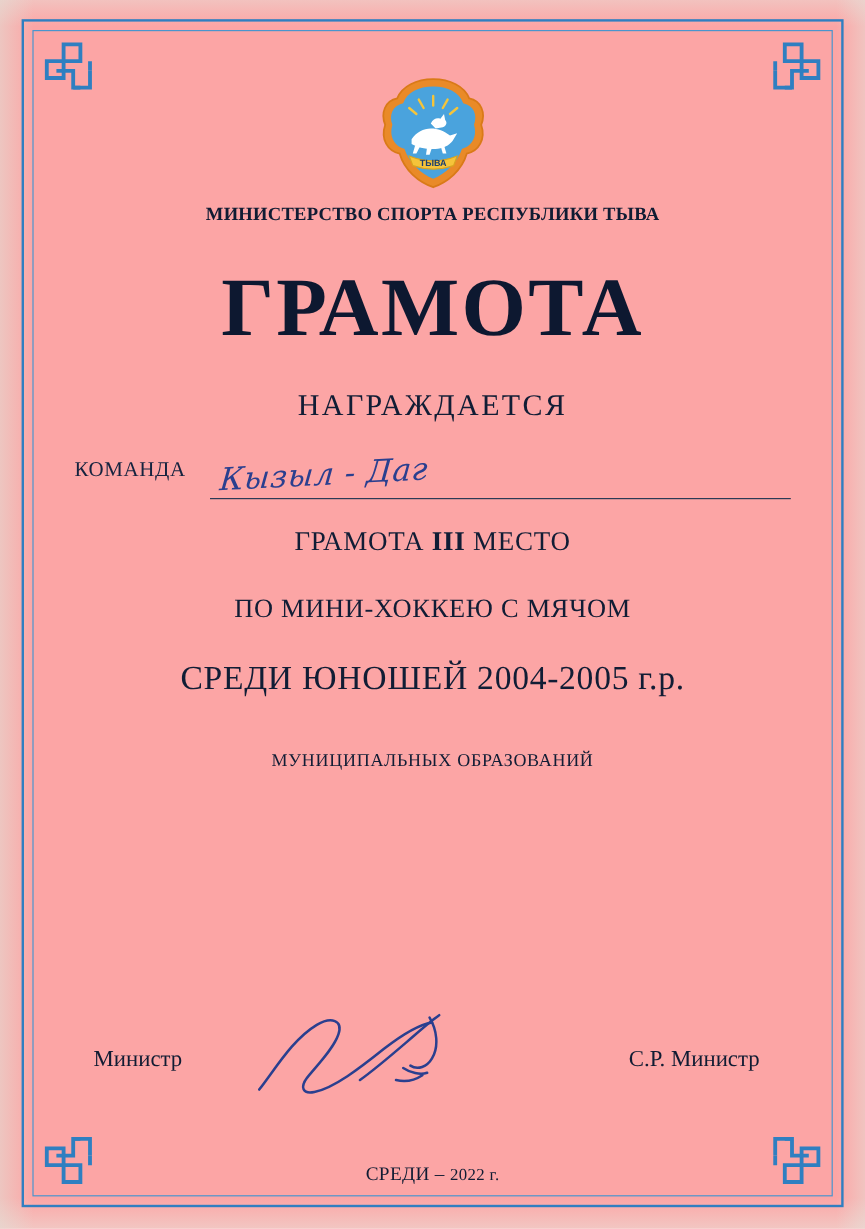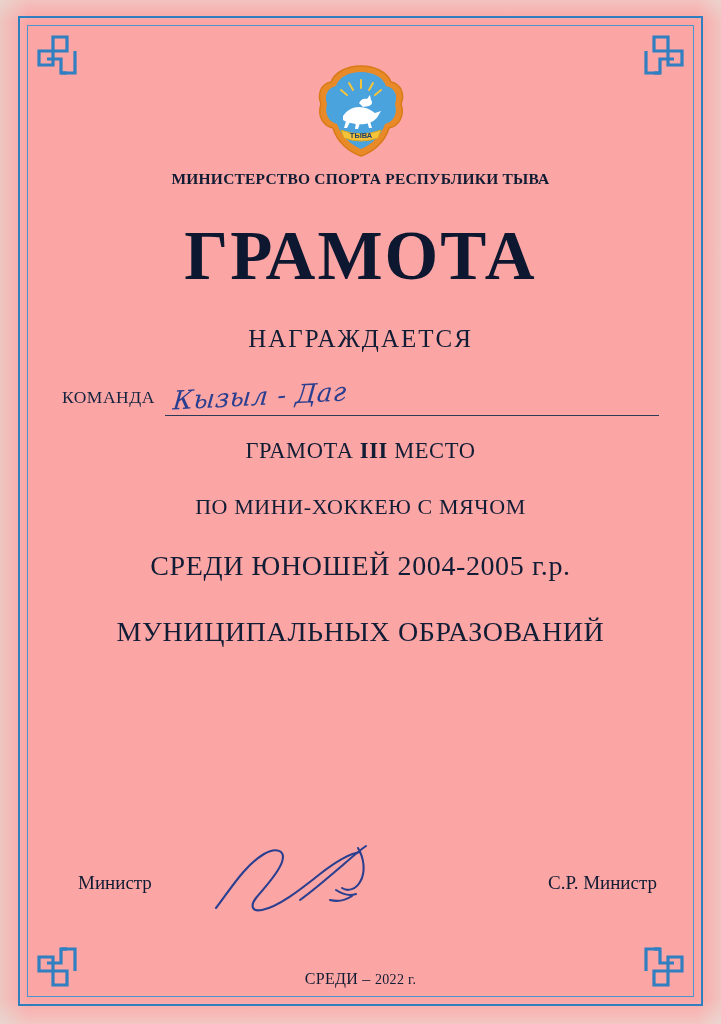--- a/index.html
+++ b/index.html
@@ -107,23 +107,23 @@
   .awarded {
     margin-top: 34px;
     font-size: 25px;
     letter-spacing: 2px;
     color: #111d35;
   }
 
   .team-row {
     margin-top: 28px;
     display: flex;
-    align-items: center;
+    align-items: flex-start;
     justify-content: center;
-    gap: 10px;
+    gap: 20px;
     padding: 0 22px;
   }
   .team-label {
     font-size: 17.5px;
     letter-spacing: 0.5px;
     white-space: nowrap;
     padding-bottom: 2px;
   }
   .team-line {
     position: relative;
@@ -148,27 +148,27 @@
     margin-top: 24px;
     font-size: 22.5px;
     letter-spacing: 0.6px;
     color: #111d35;
   }
   .line b { font-weight: bold; }
   .line-1 { margin-top: 22px; }
   .line-2 { margin-top: 27px; font-size: 22px; }
   .line-3 { margin-top: 30px; font-size: 22px; }
   .line-4 { margin-top: 30px; font-size: 28px; }
-  .line-5 { margin-top: 34px; font-size: 28px; }
+  .line-5 { margin-top: 44px; font-size: 15px; }
 
   
   .sign-row {
     position: absolute;
     left: 78px;
-    right: 64px;
+    right: 88px;
     top: 872px;
     display: flex;
     align-items: flex-end;
     justify-content: space-between;
   }
   .sign-title,
   .sign-name {
     font-size: 19px;
     color: #101c33;
   }

